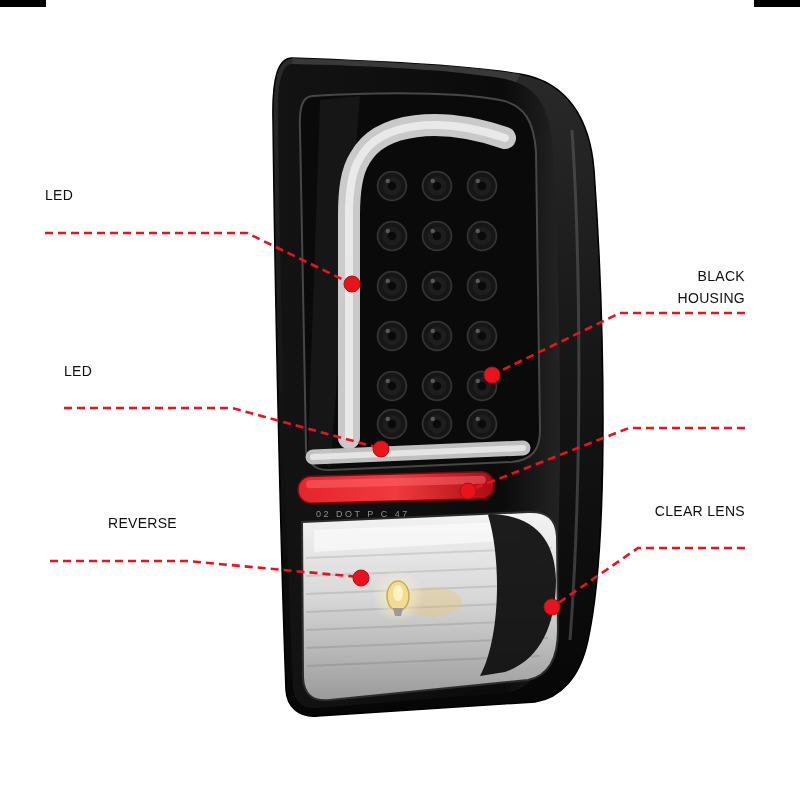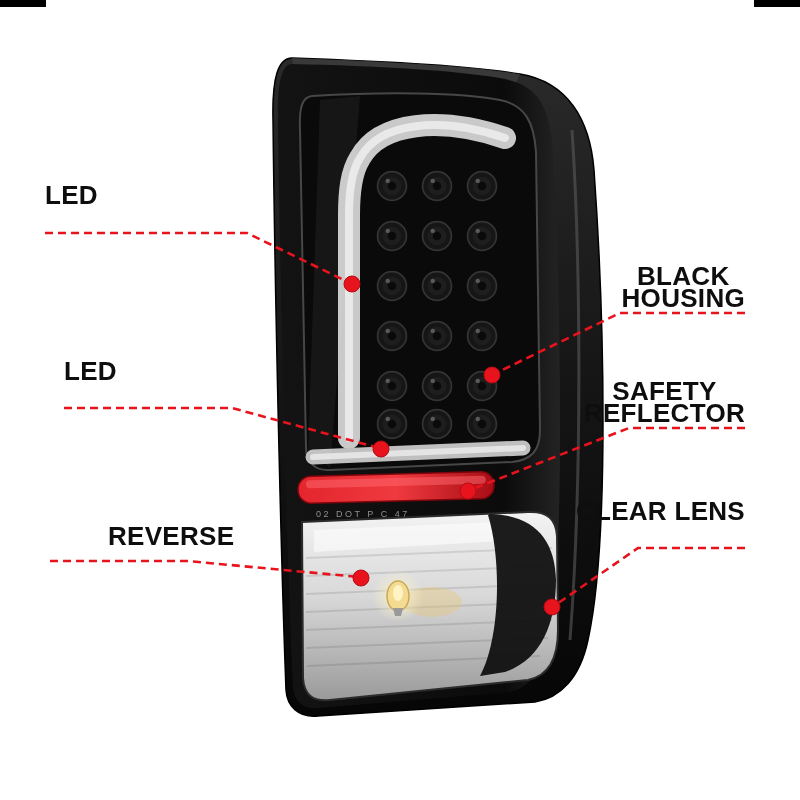--- a/index.html
+++ b/index.html
@@ -8,24 +8,24 @@
     --reflector-red:#cf1020;
     --housing-black:#101010;
     --lightbar-gray:#c9c9c9;
     --page-bg:#ffffff;
   }
   html,body{margin:0;padding:0;}
   body{width:800px;height:800px;background:var(--page-bg);overflow:hidden;
        font-family:"Liberation Sans",sans-serif;}
   .stage{position:relative;width:800px;height:800px;}
   .art{position:absolute;left:0;top:0;width:800px;height:800px;display:block;}
-  .callout{position:absolute;font-weight:bold;font-size:26px;line-height:22px;
+  .callout{position:absolute;font-weight:normal;font-size:14px;line-height:22px;
            color:var(--label-text);letter-spacing:.3px;white-space:nowrap;
            text-transform:uppercase;}
-  .callout.right{text-align:center;}
+  .callout.right{text-align:right;}
   .leader{fill:none;stroke:var(--callout-red);stroke-width:2.6;stroke-dasharray:8 5;}
   .dot{fill:var(--callout-red);stroke:#b30d14;stroke-width:1;}
   .corner-mark{position:absolute;top:0;height:7px;background:#000;}
   .marking{font-family:"Liberation Sans",sans-serif;font-size:9px;letter-spacing:2.5px;
            fill:#8f8f8f;}
 </style>
 </head>
 <body>
 
 <div class="stage">
@@ -172,31 +172,27 @@
   </svg>
 
   <div class="callout" style="left:45px;top:184px">
     <div>LED</div>
   </div>
 
   <div class="callout" style="left:64px;top:360px">
     <div>LED</div>
   </div>
 
-  <div class="callout" style="left:108px;top:525px">
+  <div class="callout" style="left:108px;top:512px">
     <div>REVERSE</div>
   </div>
 
   <div class="callout right" style="right:55px;top:265px">
     <div>BLACK</div>
     <div>HOUSING</div>
   </div>
 
-  <div class="callout right" style="right:55px;top:380px">
-    <div>SAFETY</div>
-    <div>REFLECTOR</div>
-  </div>
 
   <div class="callout right" style="right:55px;top:500px">
     <div>CLEAR LENS</div>
   </div>
 
 </div>
 
 </body></html>

